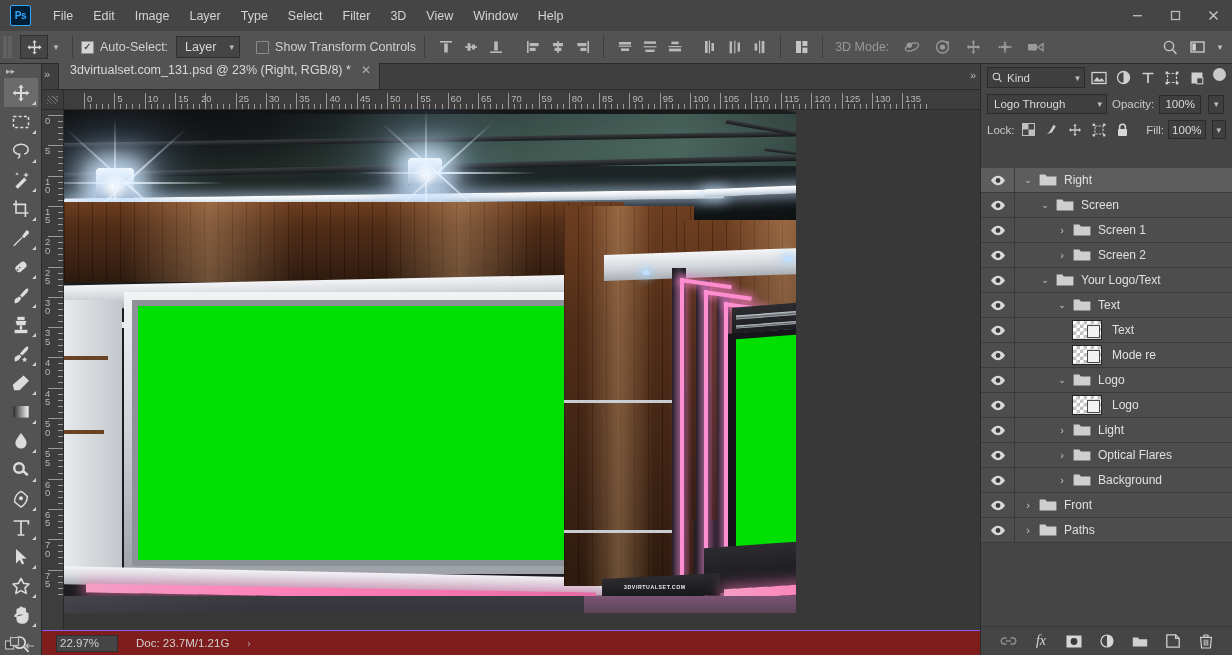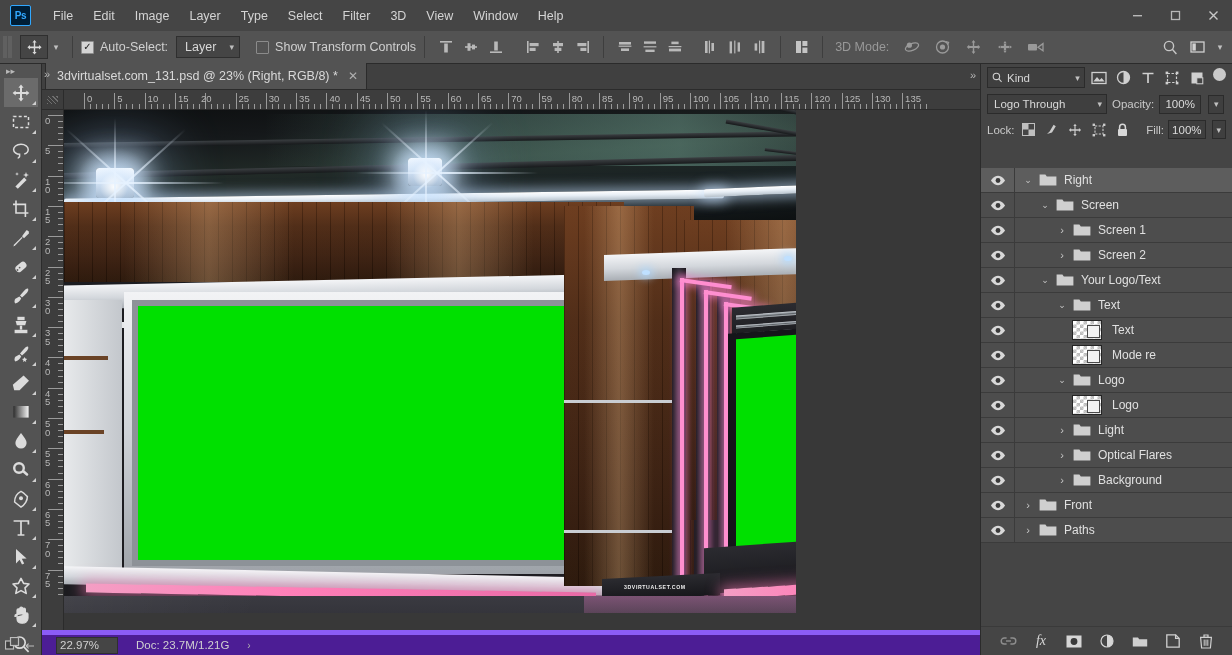--- a/index.html
+++ b/index.html
@@ -86,22 +86,22 @@
   .tb-bottom { position: absolute; bottom: 4px; left: 0; width: 42px; display: flex; justify-content: center; gap: 4px; }
 
   
   .tabbar {
     position: absolute; left: 42px; top: 64px; width: 938px; height: 26px;
     background: #404040; border-bottom: 1px solid #2b2b2b;
     display: flex; align-items: flex-end;
   }
   .collapse-arrows { position: absolute; left: 2px; top: 4px; color: #b5b5b5; font-size: 11px; }
   .doc-tab {
-    margin-left: 3px; height: 26px; background: #535353;
-    display: flex; align-items: center; padding: 0 8px 0 11px;
+    margin-left: 16px; height: 26px; background: #535353;
+    display: flex; padding: 0 8px 0 11px;
     border-right: 1px solid #2b2b2b; border-left: 1px solid #2b2b2b;
     font-size: 12.5px; color: #d9d9d9; white-space: nowrap;
   }
   .tab-close { margin-left: 10px; color: #b0b0b0; font-size: 12px; }
   .tabbar-right { position: absolute; right: 4px; top: 5px; color: #b5b5b5; font-size: 11px; }
 
   
   .canvas-wrap {
     position: absolute; left: 42px; top: 90px; width: 938px; height: 540px;
     background: #454545;
@@ -163,21 +163,21 @@
   .blk-panel { position:absolute; background: linear-gradient(180deg,#2b2b30,#17171b); }
   .logo-anbin { position:absolute; color:#0c0c0c; font-weight:bold; font-size:15px;
     font-family:"Liberation Serif", serif; letter-spacing:.5px; }
   .logo-3dvs { position:absolute; color:#efefef; font-size:5.2px; letter-spacing:.6px; font-weight:bold; }
   .logo-sub { position:absolute; color:#d04040; font-size:4.5px; letter-spacing:.2px; }
   .bluebox { position:absolute; background: linear-gradient(#e8eaf6,#cdd3ee); }
 
   
   .statusbar {
     position: absolute; left: 42px; top: 630px; width: 938px; height: 25px;
-    background: #4c1d95; border-top: 5px solid #8b5cf6;
+    background: #7f1d1d; border-top: 1px solid #8b5cf6;
     display: flex; align-items: center; font-size: 11.5px; color: #d0d0d0;
   }
   .zoomfield {
     width: 62px; height: 17px; margin-left: 14px; padding-left: 3px;
     background: #454545; border: 1px solid #2f2f2f; display: flex; align-items: center;
   }
   .docinfo { margin-left: 18px; }
   .docarrow { margin-left: 18px; color: #b0b0b0; font-size: 10px; }
 
   

